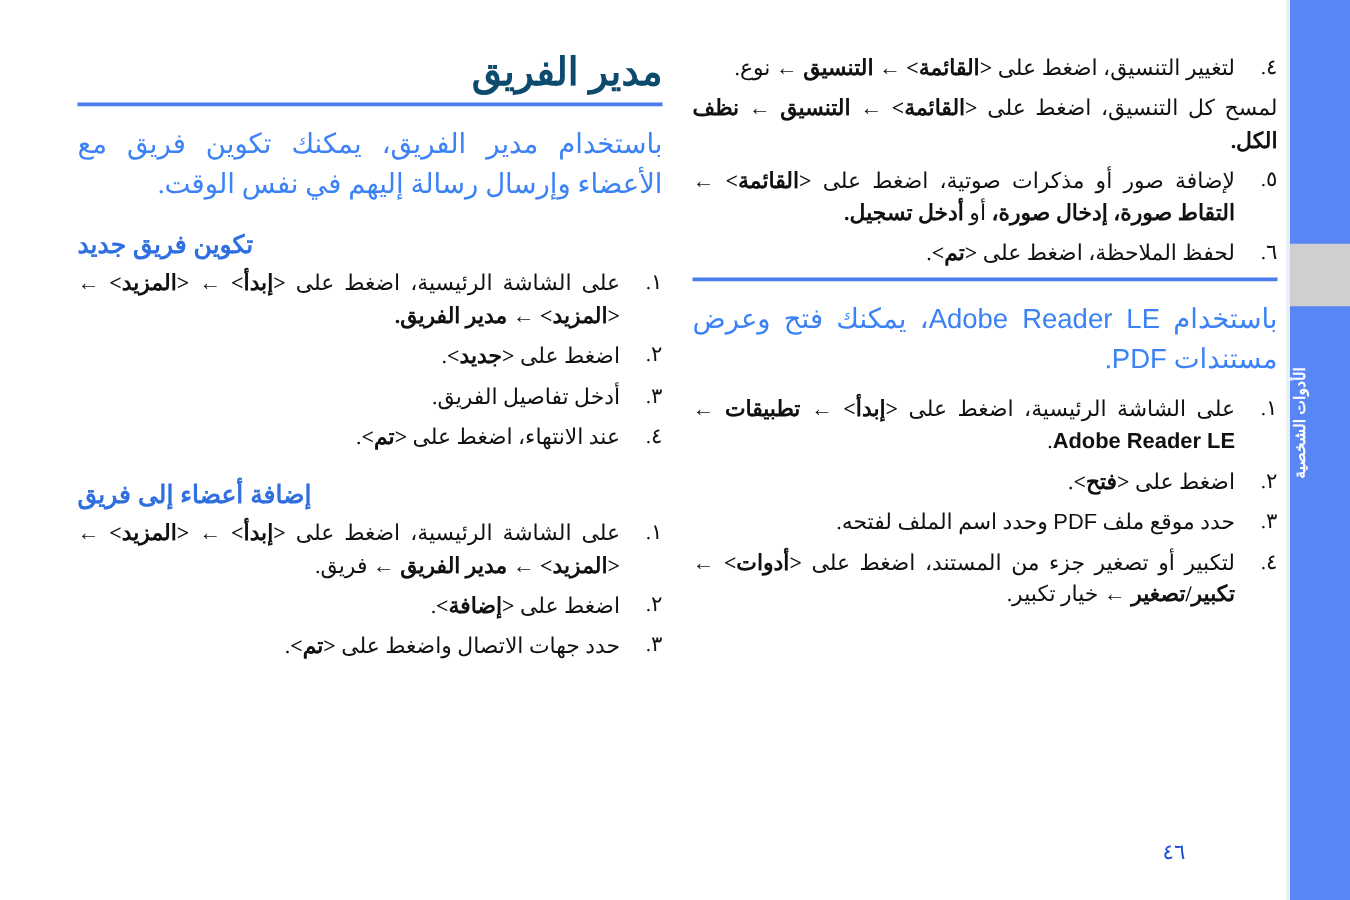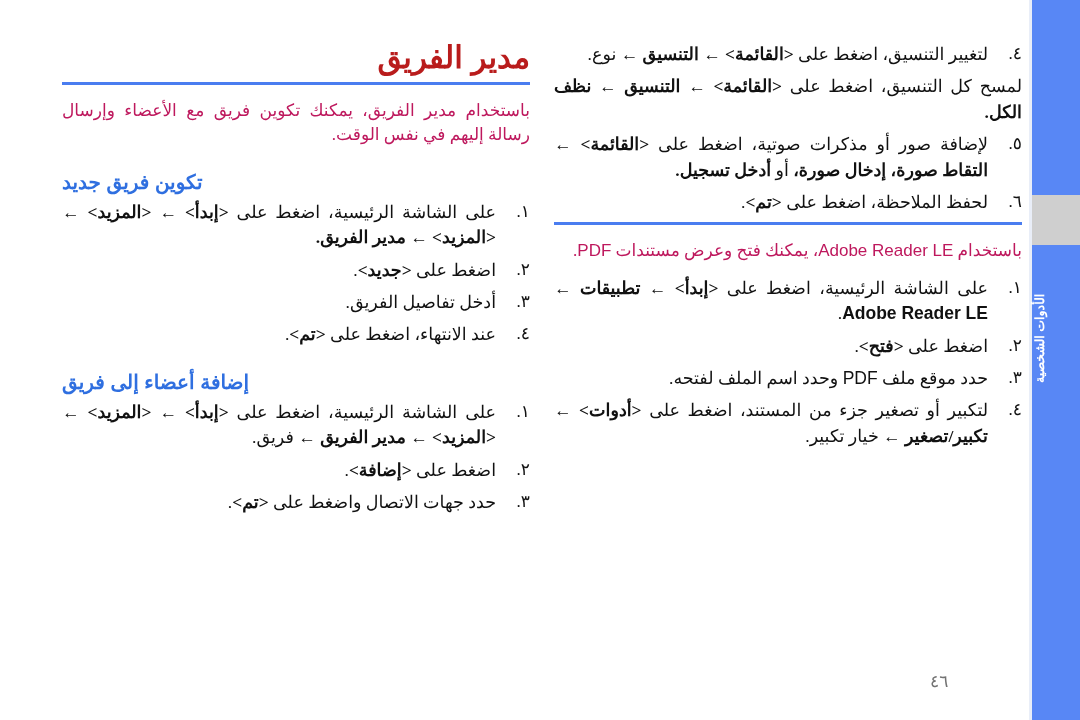--- a/index.html
+++ b/index.html
@@ -84,21 +84,21 @@
   }
   .col-right { padding-top: 12px; }
   .col-left  { padding-top: 12px; }
 
   
   h1.section-title {
     margin: 0 0 0 0;
     font-family: "Liberation Sans", sans-serif;
     font-size: 31px;
     font-weight: 700;
-    color: #b91c1c;
+    color: #0c4a6e;
     line-height: 1.15;
     text-align: right;
     letter-spacing: -0.2px;
   }
   h1.section-title.latin { direction: ltr; text-align: right; }
   h1.section-title sup {
     font-size: 0.48em;
     vertical-align: super;
     font-weight: 700;
   }
@@ -115,23 +115,23 @@
     font-size: 20px;
     font-weight: 700;
     color: #2f6fe0;
     text-align: left;
     line-height: 1.2;
   }
 
   
   p.body-text {
     margin: 0 0 4px 0;
-    font-size: 17px;
+    font-size: 22px;
     line-height: 1.45;
-    color: #be185d;
+    color: #3b82f6;
     text-align: justify;
     text-align-last: right;
     font-family: "Liberation Serif", serif;
   }
 
   
   ol.steps {
     margin: 2px 0 2px 0;
     padding: 0;
     list-style: none;
@@ -167,21 +167,21 @@
   
   #page-number {
     position: absolute;
     bottom: 28px;
     left: 0;
     right: 74px;
     text-align: left;
     direction: ltr;
     font-family: "Liberation Serif", serif;
     font-size: 17px;
-    color: #737373;
+    color: #1d4ed8;
     padding-left: 0;
   }
   #page-number span { margin-left: 930px; }
 </style>
 </head>
 <body>
 
 <div id="page">
 
   <div id="edge-tab"></div>

